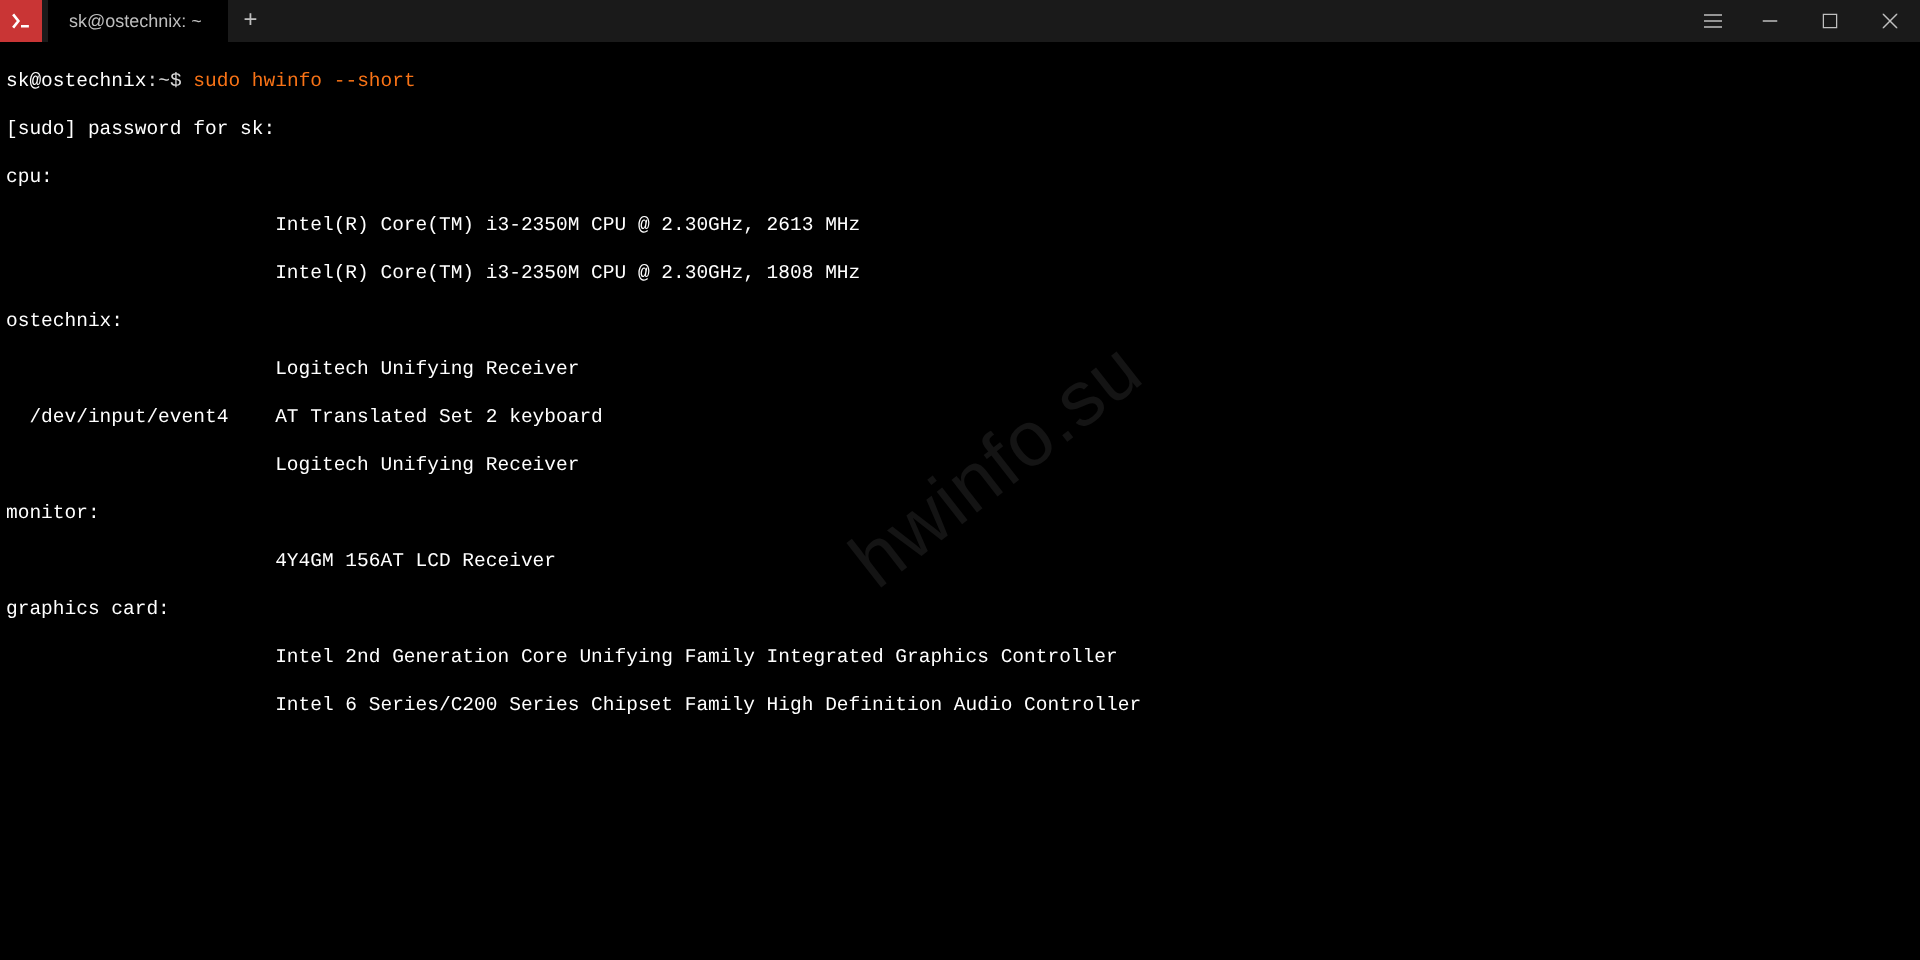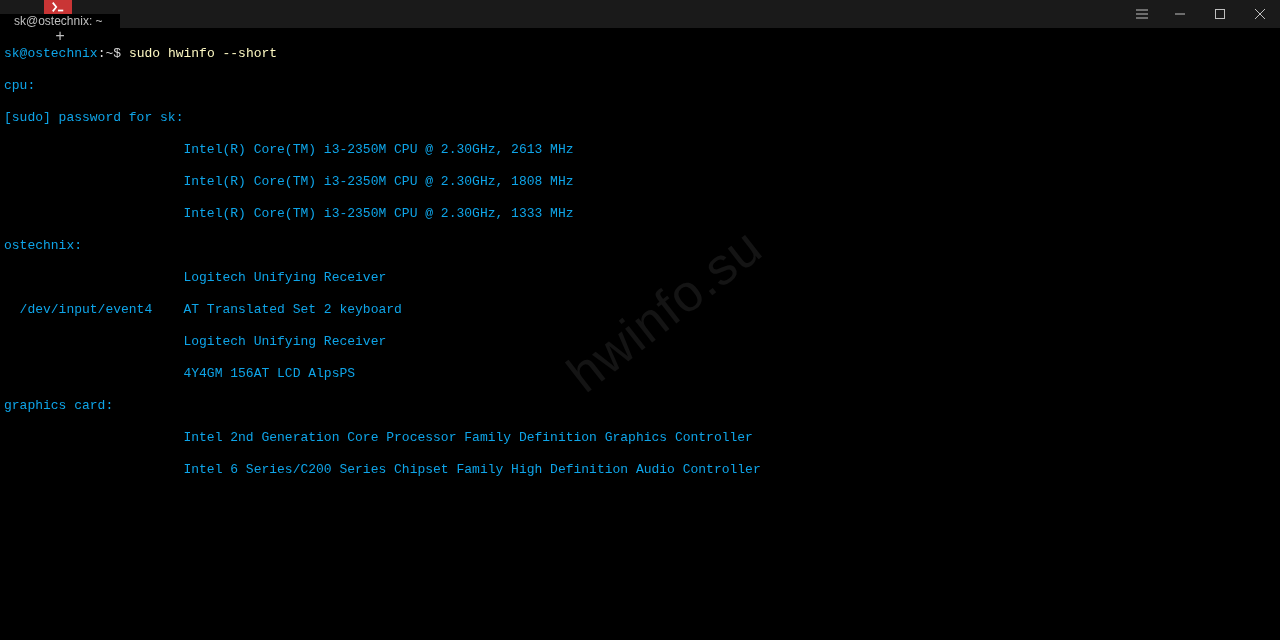--- a/index.html
+++ b/index.html
@@ -13,21 +13,21 @@
     height: 640px;
     position: relative;
   }
   .titlebar {
     height: 28px;
     background: #1a1a1a;
     display: flex;
     align-items: center;
     user-select: none;
   }
-  .tab-area { display: flex; align-items: center; height: 100%; flex-direction: column; }
+  .tab-area { display: flex; align-items: center; height: 100%; }
   .app-icon {
     width: 28px; height: 28px;
     display: flex; align-items: center; justify-content: center;
     background: #c93535;
     margin-right: 4px;
   }
   .app-icon svg { width: 14px; height: 14px; }
   .tab {
     height: 100%;
     background: #000;
@@ -53,22 +53,22 @@
     display: flex; align-items: center; justify-content: center;
     color: #bfbfbf;
     cursor: pointer;
   }
   .hamburger { width: 36px; }
   .terminal {
     padding: 2px 4px;
     white-space: pre;
     line-height: 16px;
   }
-  .green { color: #0ea5e9; }
-  .yellow { color: #fef9c3; }
+  .green { color: #ffffff; }
+  .yellow { color: #f97316; }
   .white { color: #d8d8d8; }
   .line { white-space: pre; }
   .watermark {
     position: absolute;
     left: 550px; top: 280px;
     font-family: "Segoe UI", Arial, sans-serif;
     font-size: 52px;
     color: rgba(200,200,200,0.10);
     transform: rotate(-38deg);
     pointer-events: none;
@@ -115,32 +115,32 @@
       <svg width="10" height="10" viewBox="0 0 10 10">
           <line x1="0" y1="0" x2="10" y2="10" stroke="#bfbfbf" stroke-width="1"></line>
           <line x1="10" y1="0" x2="0" y2="10" stroke="#bfbfbf" stroke-width="1"></line>
         </svg>
     </div>
   </div>
 </div>
 
 <div class="terminal">
 <div class="line"><span class="green">sk@ostechnix</span><span class="white">:</span><span class="white">~</span><span class="white">$</span><span class="white"> </span><span class="yellow">sudo hwinfo --short</span></div>
+<div class="line green">[sudo] password for sk:</div>
 <div class="line green">cpu:</div>
-<div class="line green">[sudo] password for sk:</div>
 <div class="line green">                       Intel(R) Core(TM) i3-2350M CPU @ 2.30GHz, 2613 MHz</div>
 <div class="line green">                       Intel(R) Core(TM) i3-2350M CPU @ 2.30GHz, 1808 MHz</div>
-<div class="line green">                       Intel(R) Core(TM) i3-2350M CPU @ 2.30GHz, 1333 MHz</div>
 <div class="line green">ostechnix:</div>
 <div class="line green">                       Logitech Unifying Receiver</div>
 <div class="line green">  /dev/input/event4    AT Translated Set 2 keyboard</div>
 <div class="line green">                       Logitech Unifying Receiver</div>
-<div class="line green">                       4Y4GM 156AT LCD AlpsPS</div>
+<div class="line green">monitor:</div>
+<div class="line green">                       4Y4GM 156AT LCD Receiver</div>
 <div class="line green">graphics card:</div>
-<div class="line green">                       Intel 2nd Generation Core Processor Family Definition Graphics Controller</div>
+<div class="line green">                       Intel 2nd Generation Core Unifying Family Integrated Graphics Controller</div>
 <div class="line green">                       Intel 6 Series/C200 Series Chipset Family High Definition Audio Controller</div>
 
 
 
 
 
 
 
 
 

